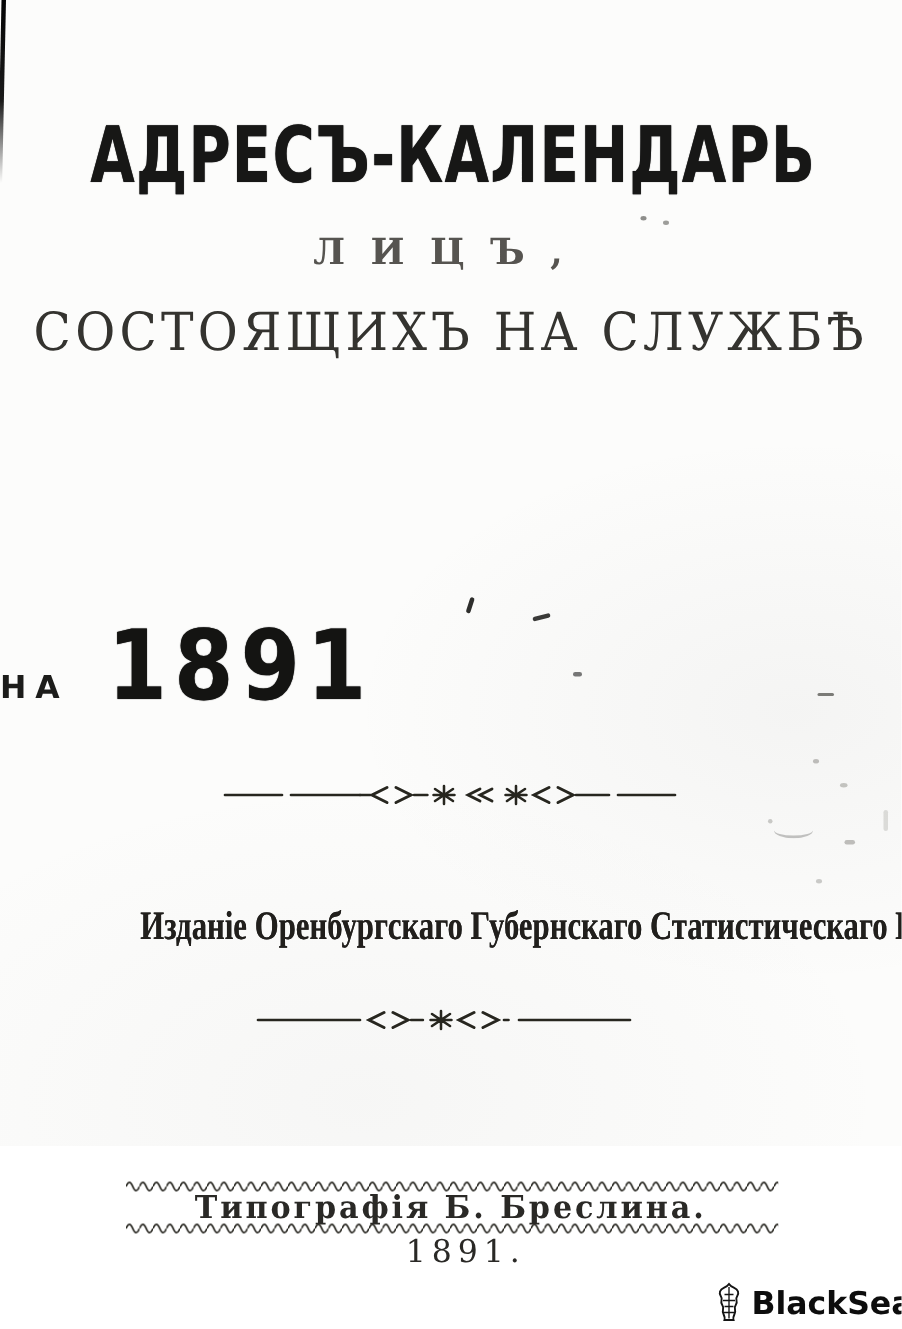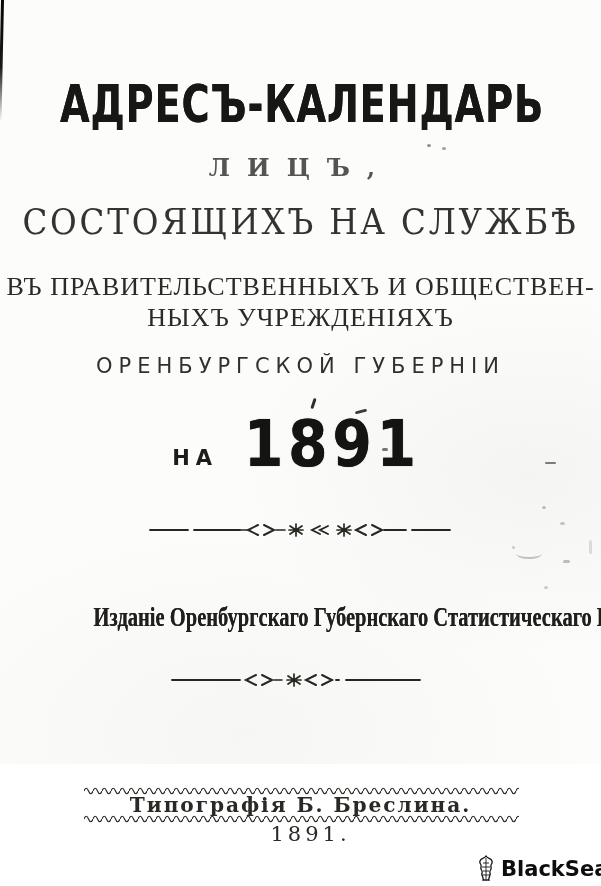--- a/index.html
+++ b/index.html
@@ -46,21 +46,21 @@
     color: #2b2a27;
   }
   .province {
     top: 354px;
     font-family: "DejaVu Sans", sans-serif;
     font-size: 21px; letter-spacing: 6px;
     color: #30302d;
   }
   .year-row {
     top: 407px;
-    display: flex; justify-content: center; align-items: baseline; gap: 18px;
+    display: flex; align-items: baseline; gap: 18px;
   }
   .year-small {
     font-family: "DejaVu Sans", sans-serif;
     font-weight: bold; font-size: 21px; letter-spacing: 6px;
     color: #1c1c1a;
   }
   .year-big {
     font-family: "DejaVu Sans", sans-serif;
     font-weight: bold; font-size: 62px; letter-spacing: 5px;
     color: #141412;
@@ -138,26 +138,21 @@
 <div class="page">
 
   <div class="edge-line"></div>
 
   <div class="centered book-title">АДРЕСЪ-КАЛЕНДАРЬ</div>
 
   <div class="centered persons">ЛИЦЪ,</div>
 
   <div class="centered serving">СОСТОЯЩИХЪ НА СЛУЖБѢ</div>
 
-  <div class="centered institutions">
-    <div>ВЪ ПРАВИТЕЛЬСТВЕННЫХЪ И ОБЩЕСТВЕН-</div>
-    <div>НЫХЪ УЧРЕЖДЕНІЯХЪ</div>
-  </div>
-
-  <div class="centered province">ОРЕНБУРГСКОЙ ГУБЕРНІИ</div>
+
 
   <div class="centered year-row">
     <span class="year-small">НА</span>
     <span class="year-big">1891</span>
   </div>
 
   <svg class="divider" style="left:148px; top:521px;" width="304" height="18" viewBox="0 0 304 18">
     <g stroke="#27261F" fill="none" stroke-linecap="round">
       <path d="M2,9 H40 M46,9 H92" stroke-width="1.8"></path>
       <path d="M92,9 H99" stroke-width="1.6"></path>

